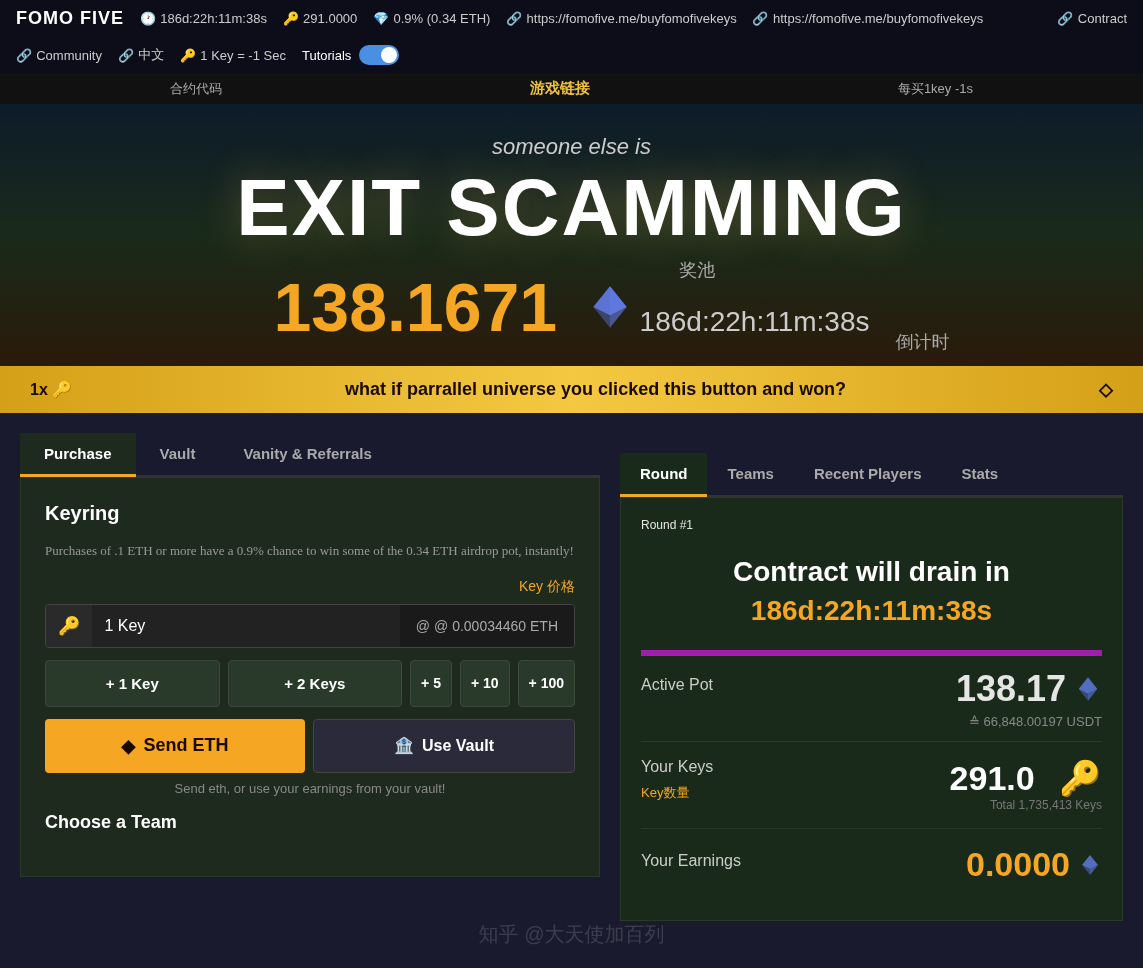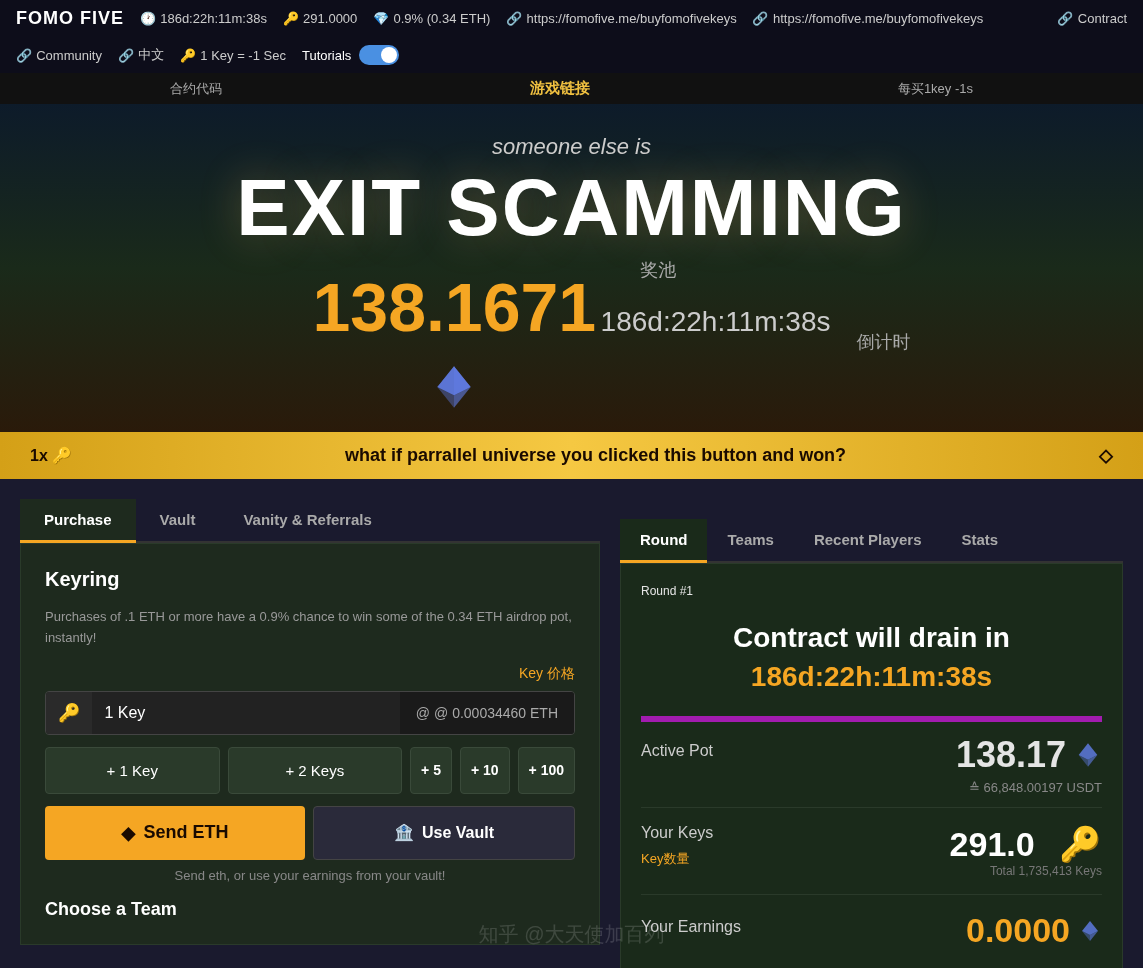--- a/index.html
+++ b/index.html
@@ -99,23 +99,22 @@
       line-height: 1;
       text-shadow: 0 0 40px rgba(255,200,100,0.3);
     }
     .hero-amount {
       font-size: 68px;
       font-weight: 900;
       color: #f5a623;
       display: flex;
       align-items: center;
       justify-content: center;
-      gap: 16px;
+      gap: 28px;
       margin-top: 20px;
-      flex-direction: column;
     }
     .hero-timer {
       font-size: 28px;
       color: #ccc;
       margin-top: 8px;
     }
 
     
     .cta-banner {
       background: linear-gradient(90deg, #d4a017, #f5c842, #d4a017);
@@ -183,20 +182,21 @@
       font-size: 20px;
       font-weight: bold;
       color: #fff;
       margin-bottom: 16px;
     }
     .panel-desc {
       font-size: 13px;
       color: #999;
       margin-bottom: 16px;
       line-height: 1.6;
+      font-family: Liberation Serif, serif;
     }
     .key-price-label {
       color: #f5a623;
       font-size: 14px;
       text-align: right;
       margin-bottom: 8px;
     }
 
     
     .key-input-row {
@@ -238,21 +238,21 @@
       gap: 8px;
       margin-bottom: 12px;
     }
     .key-btn {
       flex: 1;
       padding: 14px;
       background: #2a3a2a;
       border: 1px solid #3a4a3a;
       color: #fff;
       font-size: 15px;
-      font-weight: normal;
+      font-weight: bold;
       cursor: pointer;
       border-radius: 4px;
     }
     .key-btn-small {
       padding: 12px 10px;
       background: #2a3a2a;
       border: 1px solid #3a4a3a;
       color: #fff;
       font-size: 14px;
       font-weight: bold;

